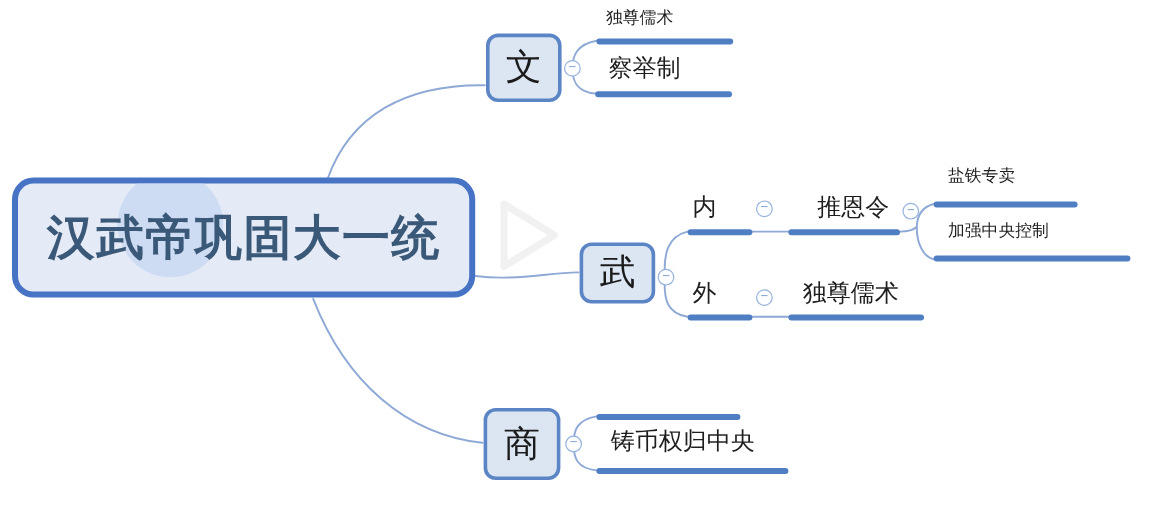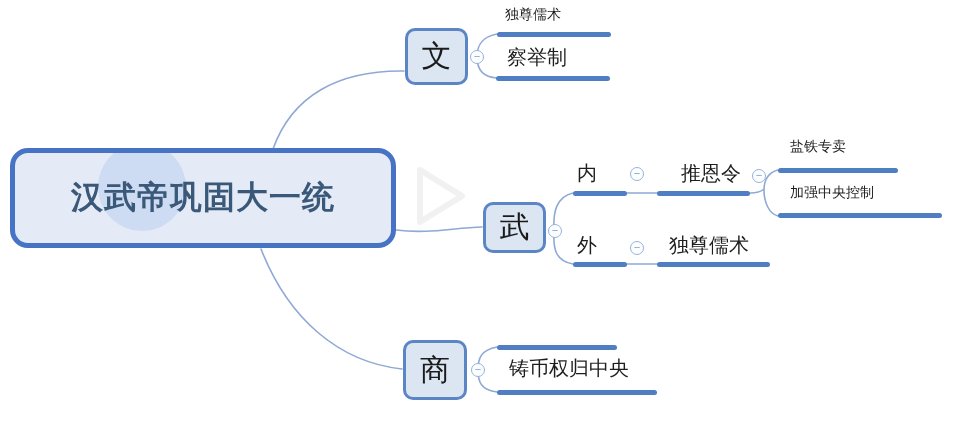--- a/index.html
+++ b/index.html
@@ -12,21 +12,21 @@
     position:absolute;left:10px;top:148px;width:386px;height:100px;
     box-sizing:border-box;border:5px solid #4673C4;border-radius:18px;
     background:#E4EAF6;display:flex;align-items:center;justify-content:center;
     overflow:hidden;
   }
   .root-highlight{
     position:absolute;left:83px;top:-10px;width:88px;height:88px;border-radius:50%;
     background:#C7D7F2;opacity:.8;
   }
   .root-label{
-    position:relative;z-index:2;font-size:32px;font-weight:bold;color:#3A5878;
+    position:relative;z-index:2;font-size:40px;font-weight:bold;color:#3A5878;
     letter-spacing:1px;white-space:nowrap;
   }
   .topic-box{
     position:absolute;box-sizing:border-box;border:3px solid #5C85C6;border-radius:10px;
     background:#DCE6F3;display:flex;align-items:center;justify-content:center;
     font-size:30px;color:#1b1b1b;
   }
   .line-label{
     position:absolute;font-size:20px;color:#1e1e1e;white-space:nowrap;line-height:1.15;
   }

